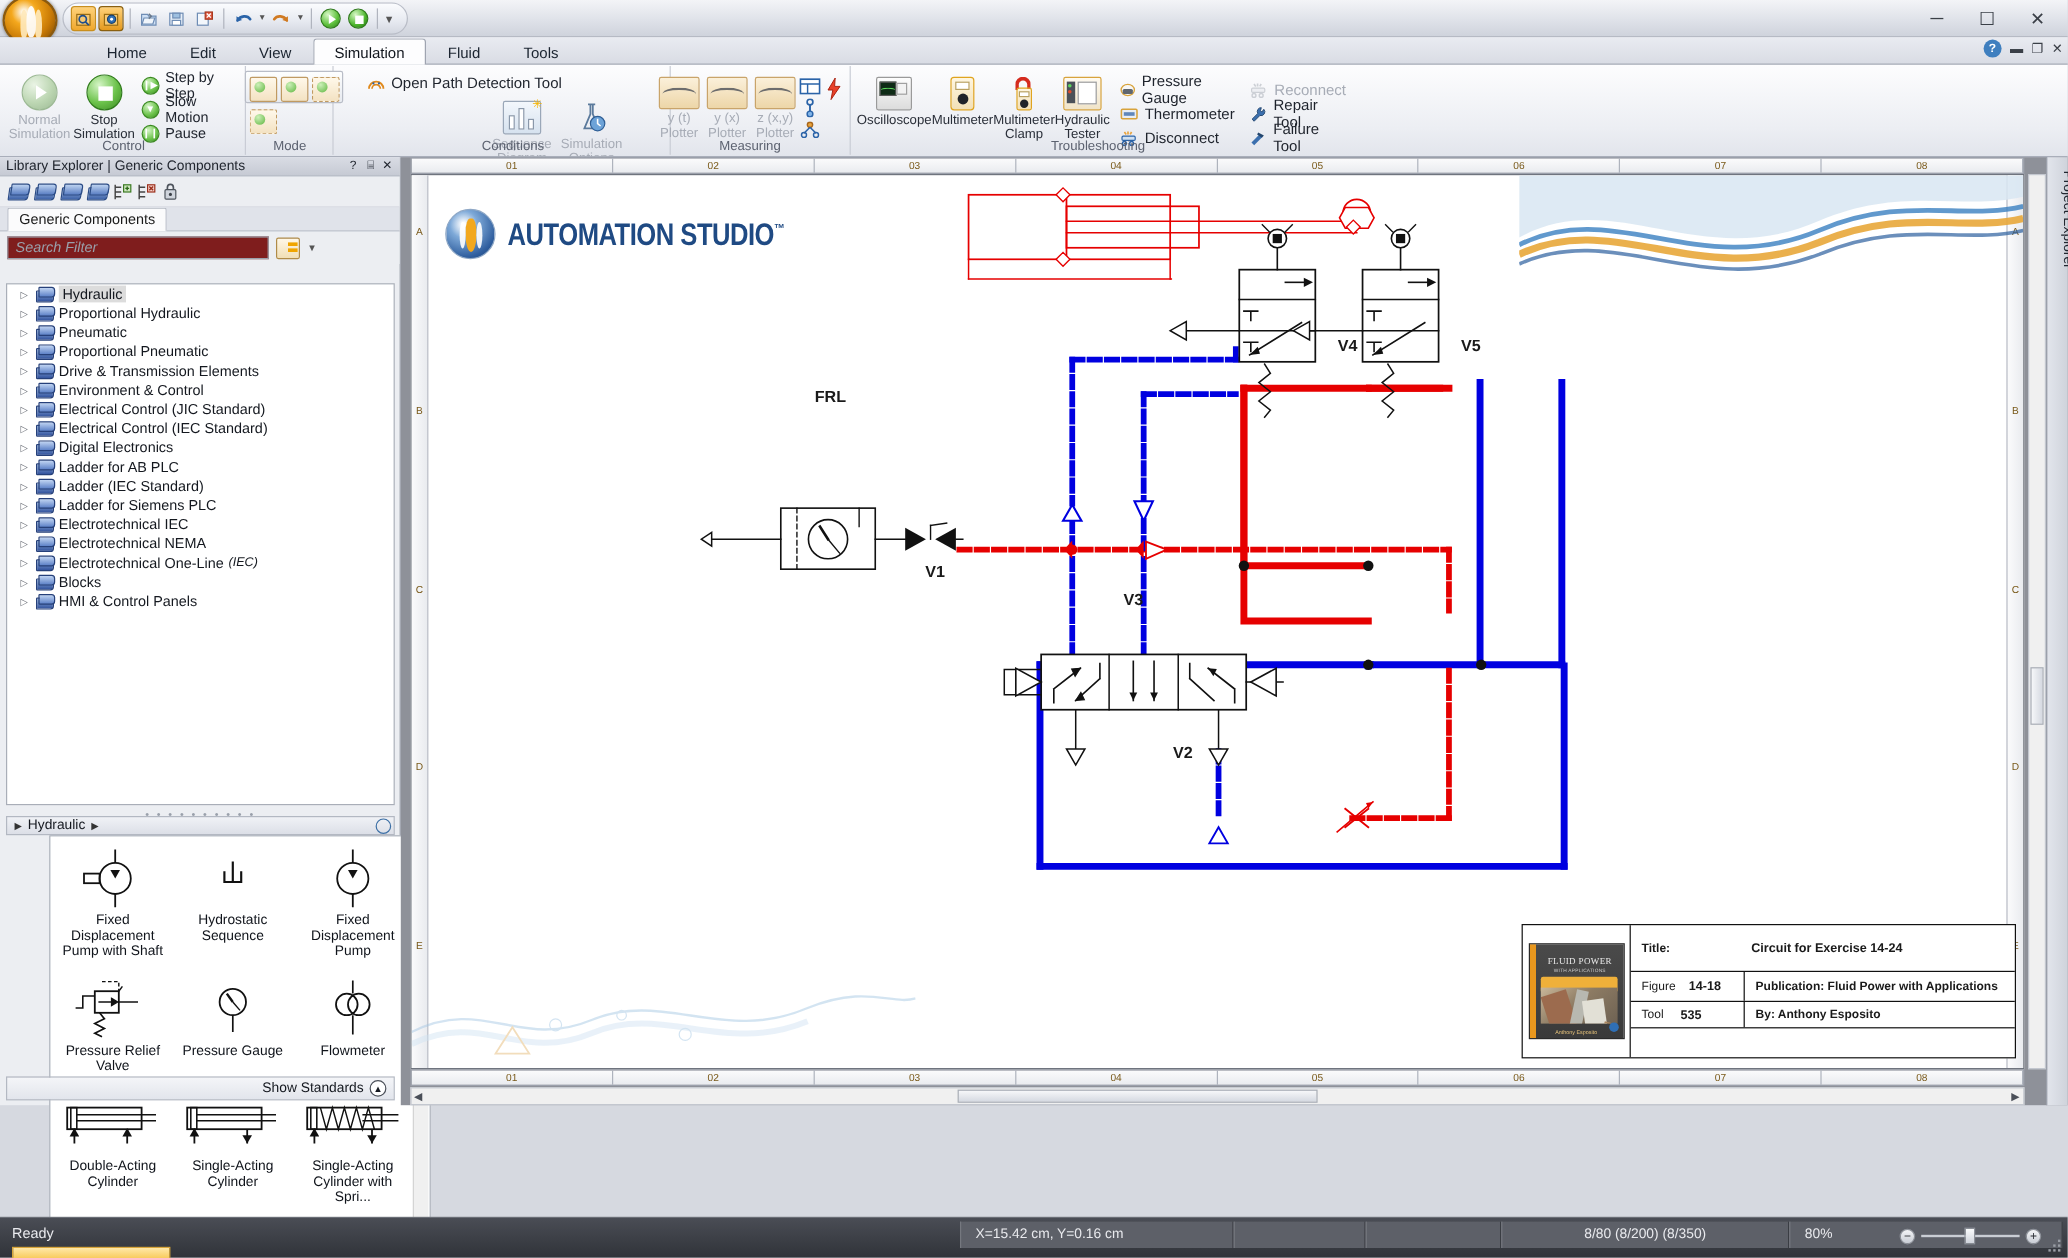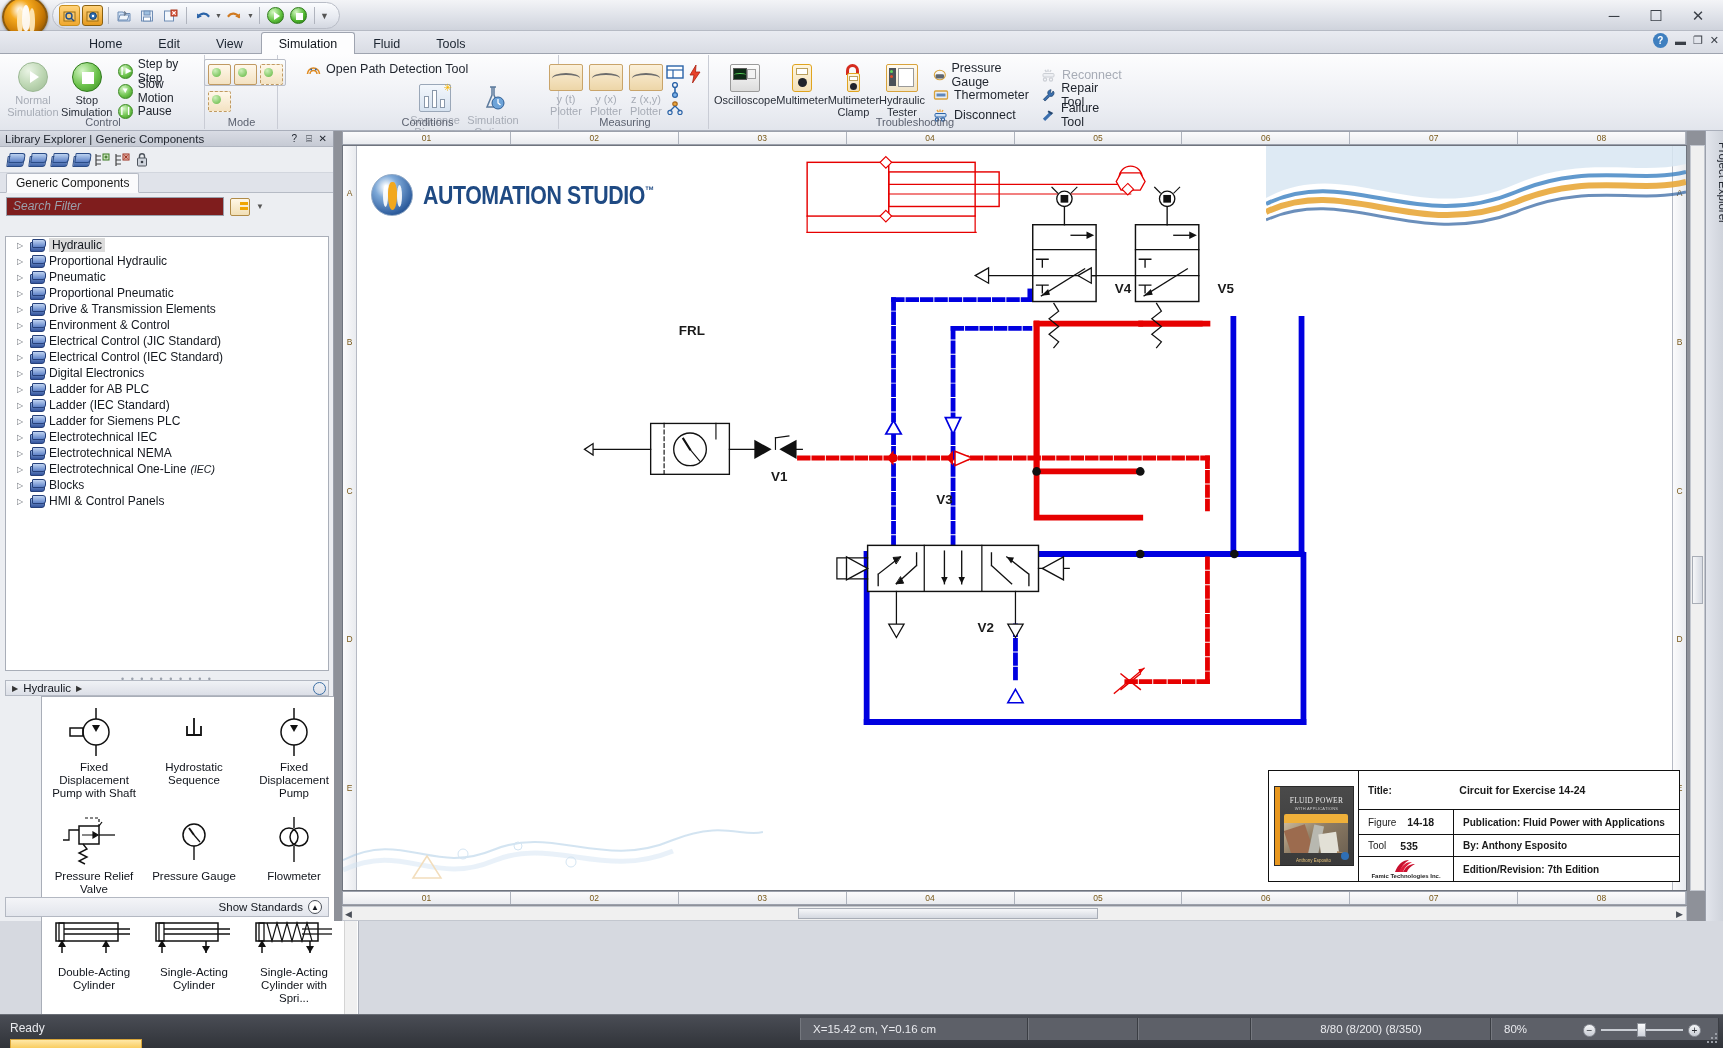--- a/index.html
+++ b/index.html
@@ -1143,31 +1143,20 @@
           </div>
           <div style="flex:1; display:flex; align-items:center; padding-left:9px; font-size:10px; font-weight:bold;">Publication: Fluid Power with Applications</div>
         </div>
         <div style="height:22px; border-bottom:1.6px solid #111; display:flex;">
           <div style="width:95px; border-right:1.6px solid #111; display:flex; align-items:center; gap:14px; padding-left:9px;">
             <span style="font-size:10px;">Tool</span>
             <span style="font-size:10.5px;font-weight:bold;">535</span>
           </div>
           <div style="flex:1; display:flex; align-items:center; padding-left:9px; font-size:10px; font-weight:bold;">By: Anthony Esposito</div>
         </div>
-        <div style="flex:1; display:flex;">
-          <div style="width:95px; border-right:1.6px solid #111; display:flex; flex-direction:column; align-items:center; justify-content:center;">
-            <svg width="30" height="13" viewBox="0 0 30 13">
-              <path d="M4 12 C7 4 12 0 18 0 C13 3 10 7 9 12z" fill="#c8102e"></path>
-              <path d="M8 12 C11 5 15 2 21 2 C16 5 13 8 12 12z" fill="#e01b3a"></path>
-              <path d="M12 12 C15 6 19 4 24 4 C19 7 17 9 16 12z" fill="#c8102e"></path>
-            </svg>
-            <span style="font-size:6px;font-weight:bold;">Famic Technologies Inc.</span>
-          </div>
-          <div style="flex:1; display:flex; align-items:center; padding-left:9px; font-size:10px; font-weight:bold;">Edition/Revision: 7th Edition</div>
-        </div>
       </div>
     </div>
   </div>
 
   <div id="vscroll">
     <div id="vthumb"></div>
   </div>
 
   <div id="hscroll">
     <div style="position:absolute;left:2px;font-size:9px;color:#4a4f58;">◀</div>

